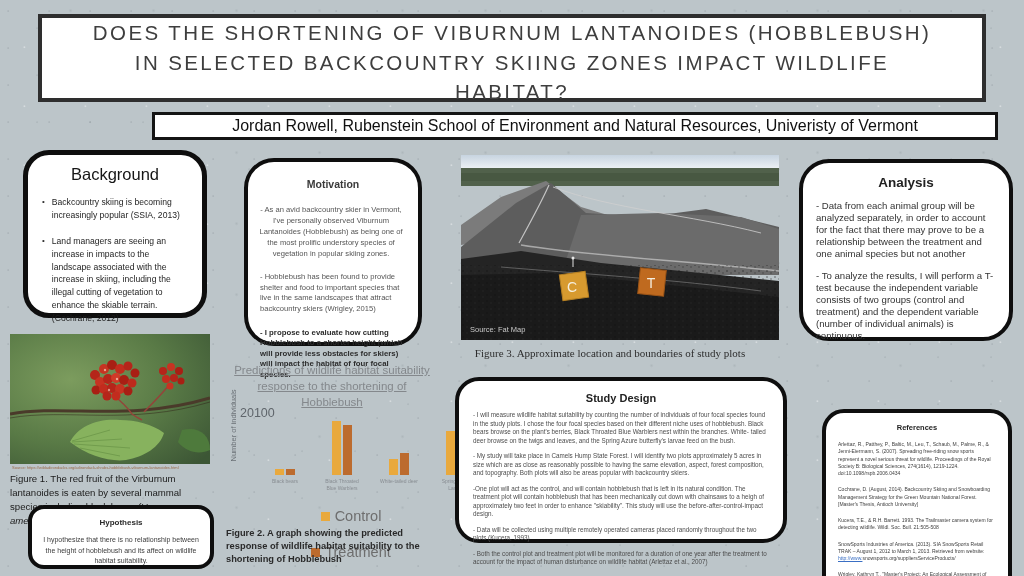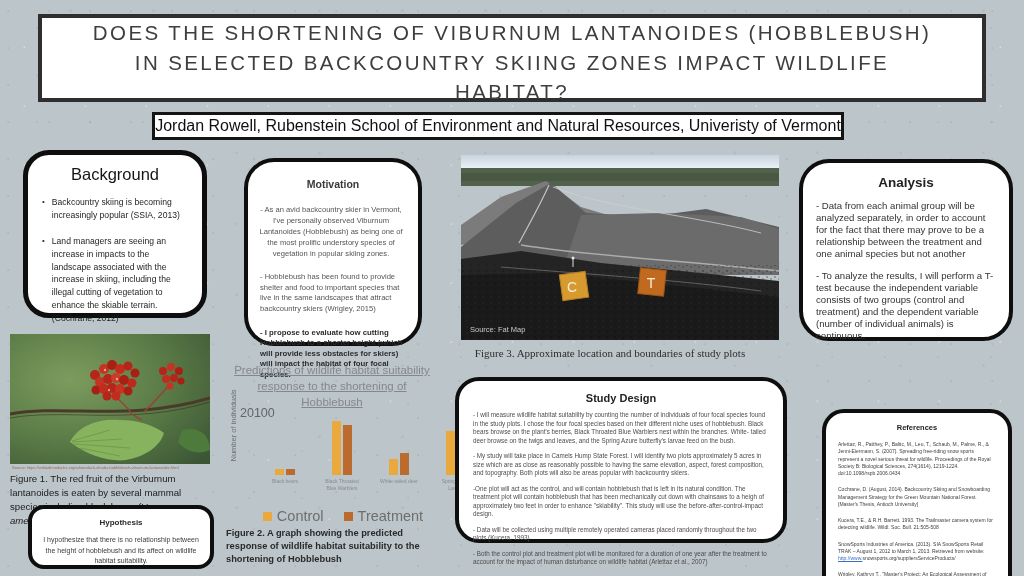--- a/index.html
+++ b/index.html
@@ -60,21 +60,21 @@
 </style>
 </head>
 <body>
 
 <div class="poster">
 
   <div class="abs panel title-box" style="left:38px;top:14px;width:948px;height:88px;">
     <div class="title-text">DOES THE SHORTENING OF VIBURNUM LANTANOIDES (HOBBLEBUSH) IN SELECTED BACKCOUNTRY SKIING ZONES IMPACT WILDLIFE HABITAT?</div>
   </div>
 
-  <div class="abs panel author-box" style="left:152px;top:112px;width:692px;height:28px;">
+  <div class="abs panel author-box" style="left:152px;top:112px;width:846px;height:28px;">
     <div class="author-text">Jordan Rowell, Rubenstein School of Environment and Natural Resources, Univeristy of Vermont</div>
   </div>
 
   <div class="abs bubble" style="left:23px;top:150px;width:184px;height:168px;border-width:5px;">
     <div class="bg-title">Background</div>
     <div class="bullets">
       <div class="bullet-row">
         <span class="bullet-dot">•</span>
         <span class="bullet-text">Backcountry skiing is becoming increasingly popular (SSIA, 2013)</span>
       </div>
@@ -240,21 +240,21 @@
         </div>
         <div class="bar-group">
           <div class="bars">
             <div class="bar" style="height: 44.1px; background: rgb(233, 169, 61);"></div>
             <div class="bar" style="height: 47.25px; background: rgb(188, 107, 46);"></div>
           </div>
           <div class="cat-label">Spring Azure Larvae</div>
         </div>
       </div>
   </div>
-  <div class="abs legend" style="left:248px;top:508px;width:190px;">
+  <div class="abs legend" style="left:256px;top:508px;width:190px;flex-direction:column;">
     <div class="legend-entry">
       <span class="legend-swatch" style="background: rgb(233, 169, 61);"></span>
       <span class="legend-label">Control</span>
     </div>
     <div class="legend-entry">
       <span class="legend-swatch" style="background: rgb(188, 107, 46);"></span>
       <span class="legend-label">Treatment</span>
     </div>
   </div>
   <div class="abs fig2-caption" style="left:226px;top:527px;width:214px;">Figure 2.  A graph showing the predicted response of wildlife habitat suitability to the shortening of Hobblebush</div>

